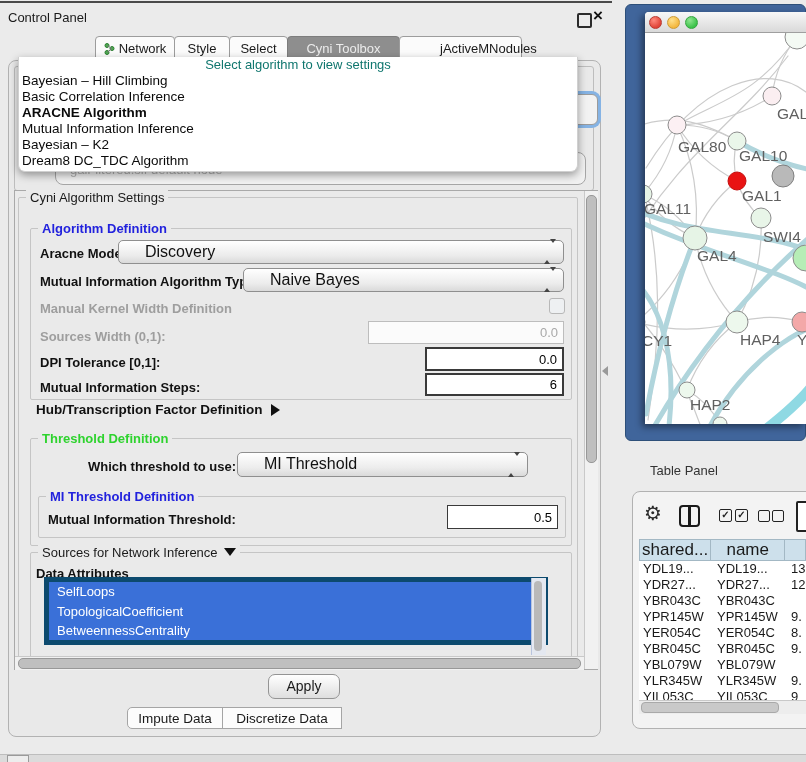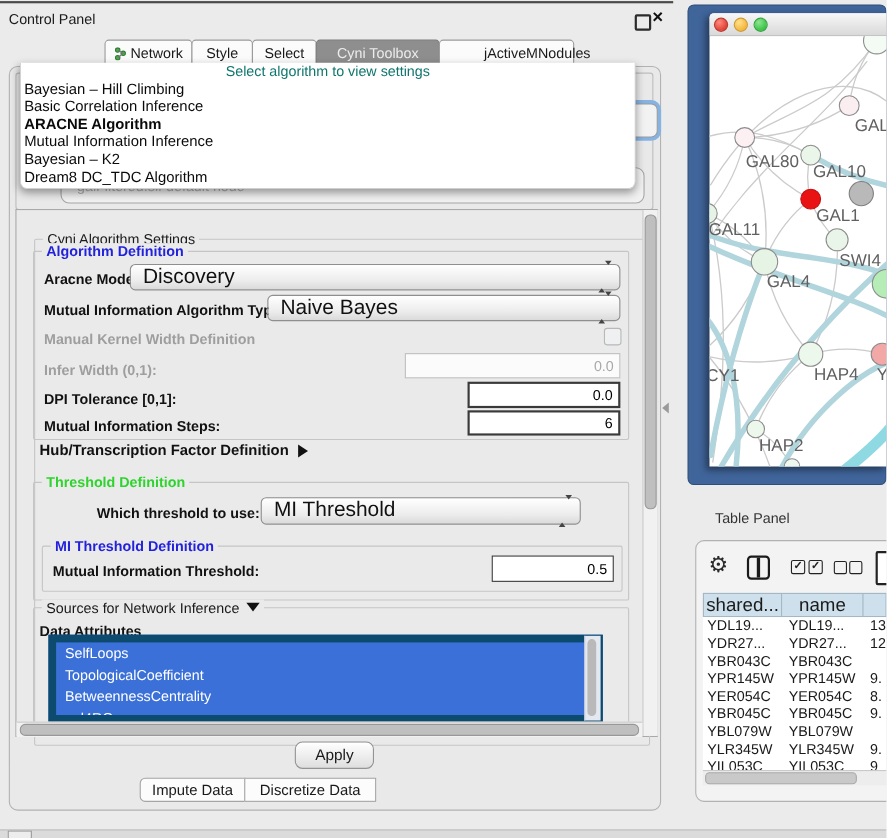--- a/index.html
+++ b/index.html
@@ -40,36 +40,36 @@
   .vthumb{left:586px;top:195px;width:9px;height:266px;background:#bfbfbf;border:1px solid #989898;border-radius:5px;}
   .htrack{left:15px;top:656px;width:569px;height:13px;background:#f1f1f1;border-top:1px solid #c9c9c9;}
   .hthumb{left:18px;top:658px;width:561px;height:9px;background:#bfbfbf;border:1px solid #989898;border-radius:5px;}
   .group{position:absolute;border:1px solid #c5c5c5;border-radius:2px;}
   .group>.legend{position:absolute;top:-8px;left:7px;background:#eaeaea;padding:0 4px;font-size:13px;white-space:nowrap;}
   .legend.blue{color:#2222dd;font-weight:bold;}
   .legend.green{color:#2ed32e;font-weight:bold;}
   .blabel{position:absolute;font-size:13px;font-weight:bold;color:#111;white-space:nowrap;}
   .blabel.gray{color:#9e9e9e;}
   .combo{position:absolute;background:linear-gradient(#ffffff,#ececec 65%,#dadada);border:1px solid #8f8f8f;
-         border-radius:5px;font-size:19px;color:#111;box-sizing:border-box;line-height:22px;padding-left:11px;}
+         border-radius:5px;font-size:16px;color:#111;box-sizing:border-box;line-height:22px;padding-left:26px;}
   .stepper{position:absolute;right:7px;top:50%;transform:translateY(-50%);}
   .stepper .up{width:0;height:0;border-left:3.5px solid transparent;border-right:3.5px solid transparent;
                border-bottom:4px solid #444;margin-bottom:2px;}
   .stepper .down{width:0;height:0;border-left:3.5px solid transparent;border-right:3.5px solid transparent;
                border-top:4px solid #444;}
   .field{position:absolute;text-align:right;padding:0 5px;font-size:13px;border:1px solid #b5b5b5;
          background:#fff;box-sizing:border-box;font-family:"Liberation Sans",sans-serif;color:#000;}
   .field.dark{border:2px solid #3a3a3a;}
   .field.disabled{background:#fbfbfb;color:#a9a9a9;border-color:#bdbdbd;}
   #manual-checkbox{left:549px;top:298px;width:14px;height:14px;border:1px solid #b8b8b8;border-radius:3px;background:#eef0f2;}
   .tri-right{display:inline-block;width:0;height:0;border-top:6px solid transparent;border-bottom:6px solid transparent;
              border-left:9px solid #111;margin-left:8px;vertical-align:-2px;}
   .tri-down{display:inline-block;width:0;height:0;border-left:6px solid transparent;border-right:6px solid transparent;
              border-top:8px solid #111;margin-left:6px;vertical-align:1px;}
-  #attr-list{left:44px;top:577px;width:504px;height:80px;background:#3a70d8;border:7px solid #0c4a6e;overflow:hidden;box-sizing:border-box;}
+  #attr-list{left:44px;top:577px;width:504px;height:68px;background:#3a70d8;border:5px solid #0c4a6e;overflow:hidden;box-sizing:border-box;}
   .attr-item{height:19.5px;line-height:19.5px;color:#ffffff;font-size:13px;padding-left:8px;}
   #attr-scroll{left:531px;top:578px;width:14px;height:77px;background:#e4e8f0;border-left:1px solid #b8c4dd;}
   #attr-thumb{left:534px;top:581px;width:8px;height:70px;background:#b9b9b9;border-radius:4px;}
   #apply-btn{left:268px;top:674px;width:70px;height:23px;border:1px solid #949494;border-radius:7px;
              background:linear-gradient(#ffffff,#dedede);font-size:14px;text-align:center;line-height:22px;}
   .btab{top:707px;height:22px;line-height:22px;text-align:center;font-size:13.5px;background:#fcfcfc;
         border:1px solid #a5a5a5;box-sizing:border-box;}
   #btab-impute{left:127px;width:96px;border-radius:5px 0 0 5px;}
   #btab-discretize{left:222px;width:120px;}
   #btab-infer{left:341px;width:116px;background:#8e8e8e;color:#f0f0f0;border-color:#828282;border-radius:0 5px 5px 0;}
@@ -139,40 +139,40 @@
         <div class="algo-item">Basic Correlation Inference</div>
         <div class="algo-item bold">ARACNE Algorithm</div>
         <div class="algo-item">Mutual Information Inference</div>
         <div class="algo-item">Bayesian – K2</div>
         <div class="algo-item">Dream8 DC_TDC Algorithm</div>
       </div>
 </div>
 
 <div class="abs" id="settings-panel"></div>
 
-<div class="group" id="cyni-group" style="left:31px;top:197px;width:558px;height:459px;margin-top:20px;">
+<div class="group" id="cyni-group" style="left:18px;top:197px;width:558px;height:459px;">
   <span class="legend">Cyni Algorithm Settings</span>
 </div>
 
 <div class="group" id="algo-group" style="left:30px;top:228px;width:540px;height:170px;">
   <span class="legend blue">Algorithm Definition</span>
 </div>
 <div class="blabel" style="left:40px;top:246px;">Aracne Mode:</div>
 <div class="combo" style="left:118px;top:240px;width:446px;height:24px;">
   <span>Discovery</span>
   <span class="stepper"><span class="up"></span><span class="down"></span></span>
 </div>
 <div class="blabel" style="left:40px;top:274px;">Mutual Information Algorithm Type:</div>
 <div class="combo" style="left:243px;top:268px;width:321px;height:24px;">
   <span>Naive Bayes</span>
   <span class="stepper"><span class="up"></span><span class="down"></span></span>
 </div>
 <div class="blabel gray" style="left:40px;top:301px;">Manual Kernel Width Definition</div>
 <div class="abs" id="manual-checkbox"></div>
-<div class="blabel gray" style="left:40px;top:329px;font-weight:bold;">Infer Width (0,1):</div>
+<div class="blabel gray" style="left:40px;top:329px;font-weight:bold;">Sources Width (0,1):</div>
 <input class="field disabled" style="left: 368px; top: 321px; width: 196px; height: 23px;" value="0.0">
 <div class="blabel" style="left:40px;top:355px;">DPI Tolerance [0,1]:</div>
 <input class="field dark" style="left: 425px; top: 347px; width: 139px; height: 24px;" value="0.0">
 <div class="blabel" style="left:40px;top:380px;">Mutual Information Steps:</div>
 <input class="field dark" style="left: 425px; top: 373px; width: 139px; height: 23px;" value="6">
 
 <div class="blabel" style="left:36px;top:402px;font-size:13.5px;"><span>Hub/Transcription Factor Definition</span><span class="tri-right"></span></div>
 
 <div class="group" id="threshold-group" style="left:30px;top:438px;width:540px;height:106px;">
   <span class="legend green">Threshold Definition</span>

